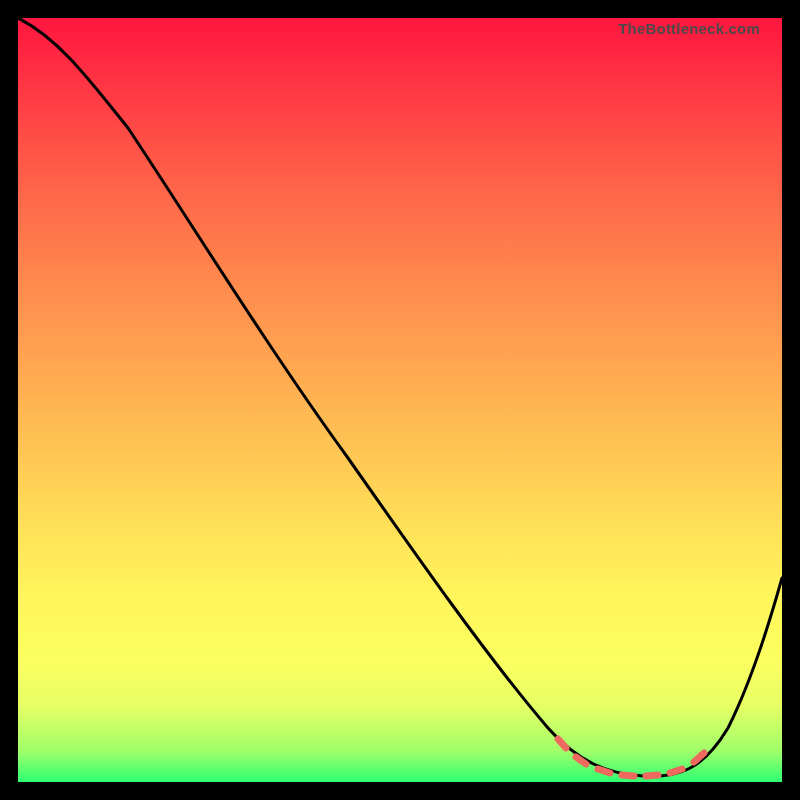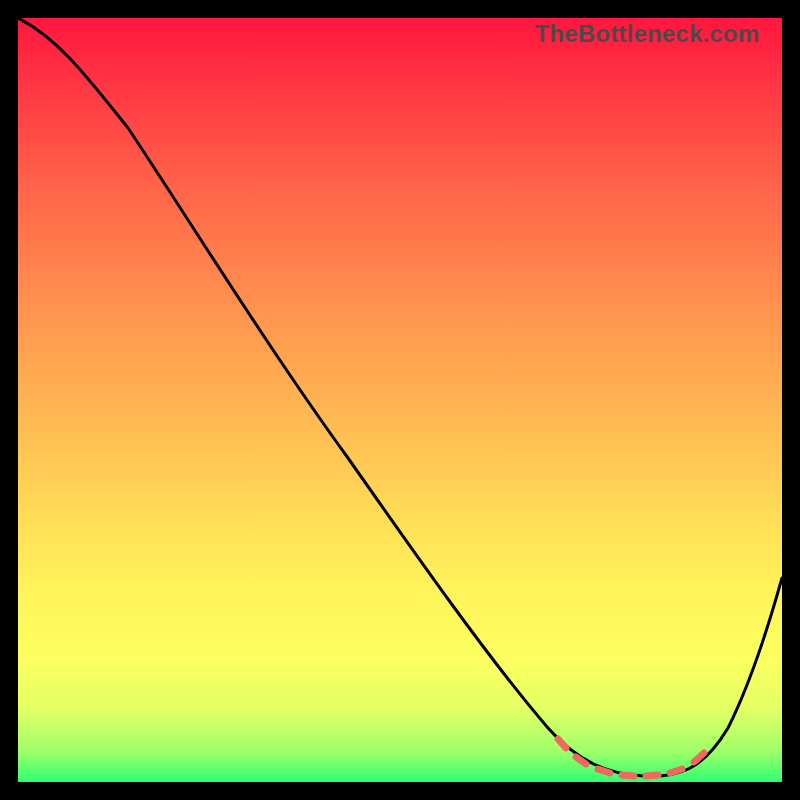--- a/index.html
+++ b/index.html
@@ -38,21 +38,21 @@
       #e6ff64 90%,
       #9fff6a 96%,
       #2eff72 100%
     );
   }
   .brand {
     position: absolute;
     top: 2px;
     right: 22px;
     color: #4a4a4a;
-    font-size: 24px;
+    font-size: 15px;
     font-weight: 600;
     letter-spacing: 0.2px;
     z-index: 5;
   }
   svg.curve {
     position: absolute;
     left: 0;
     top: 0;
     width: 764px;
     height: 764px;

